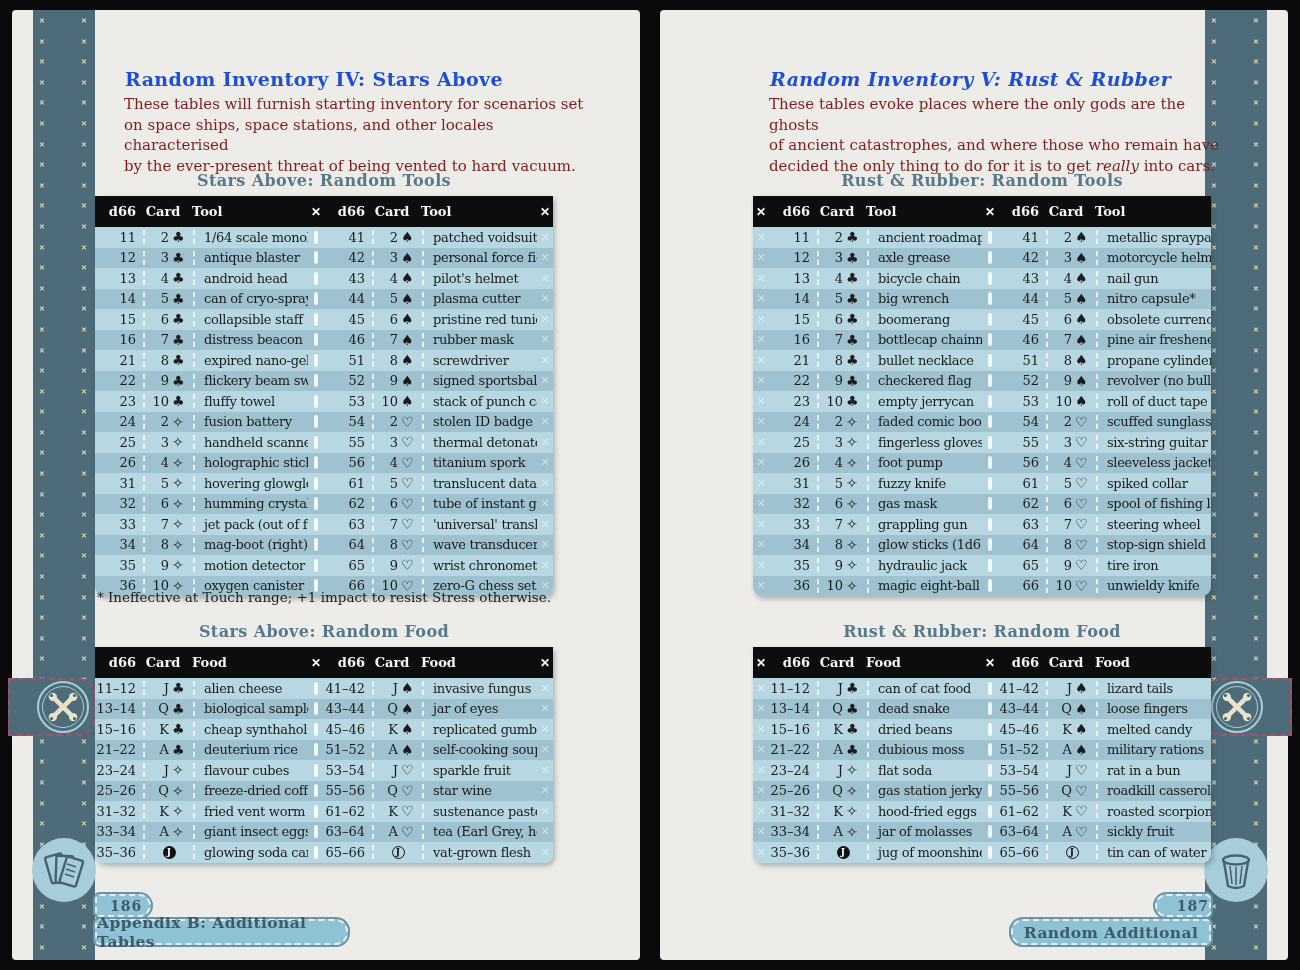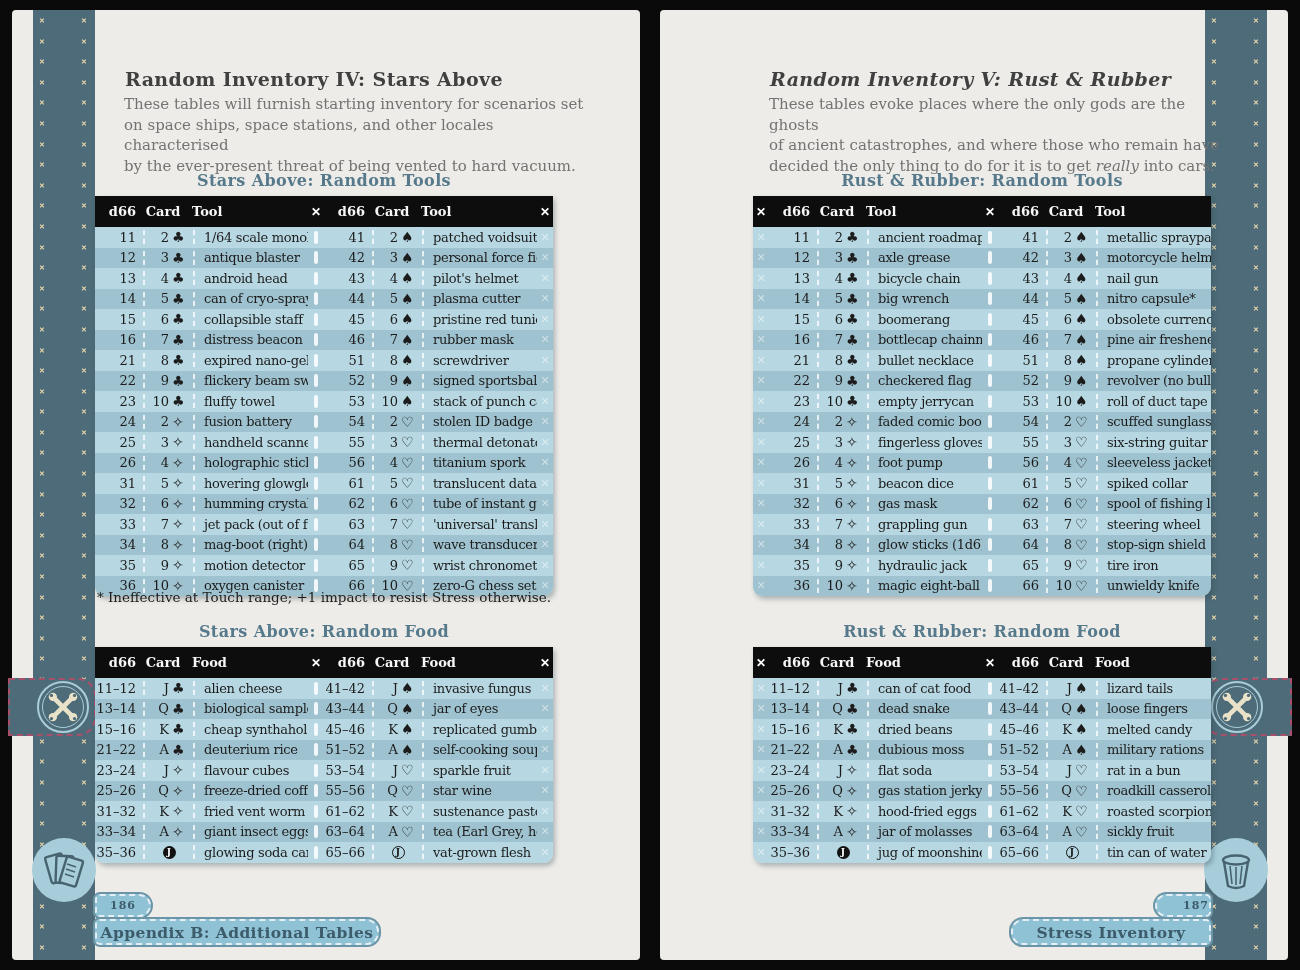--- a/index.html
+++ b/index.html
@@ -29,25 +29,25 @@
   .page.right .badge-circle{left:551px;}
   .badge-circle::after{content:"";position:absolute;inset:3px;border:1.5px solid #a9ced9;border-radius:50%;}
   .badge-circle svg{position:absolute;inset:0;z-index:2;}
 
   
   .stamp{position:absolute;top:826px;width:68px;height:68px;}
   .page.left .stamp{left:18px;}
   .page.right .stamp{left:542px;}
 
   
-  .title{position:absolute;top:58px;margin:0;font-size:19px;font-weight:bold;color:#404040;
+  .title{position:absolute;top:58px;margin:0;font-size:19px;font-weight:bold;color:#1d4ed8;
          letter-spacing:0.4px;white-space:nowrap;}
   .page.left .title{left:113px;}
   .page.right .title{left:110px;font-style:italic;}
-  .intro{position:absolute;top:84px;margin:0;width:460px;font-size:15px;line-height:20.6px;color:#737373;}
+  .intro{position:absolute;top:84px;margin:0;width:460px;font-size:15px;line-height:20.6px;color:#7f1d1d;}
   .page.left .intro{left:112px;}
   .page.right .intro{left:109px;}
   .intro .it{font-style:italic;text-align:right;}
 
   .sect{position:absolute;margin:0;width:458px;text-align:center;font-size:16px;font-weight:bold;
         color:#567a8c;letter-spacing:0.4px;white-space:nowrap;}
   .sect.tools-head{top:161px;}
   .sect.food-head{top:612px;}
   .footnote{position:absolute;top:579px;margin:0;width:458px;text-align:center;font-size:13.5px;color:#1c1c1c;}
   .page.left .sect,.page.left .footnote,.page.left .rtable{left:83px;}
@@ -77,26 +77,26 @@
   .headx{width:16px;text-align:center;font-size:12px;color:#fff;}
   .faintx{width:16px;text-align:center;font-size:11px;color:rgba(255,255,255,0.5);}
   .gsep{width:16px;display:flex;justify-content:center;}
   .gsep::after{content:"";width:4px;height:13px;background:rgba(255,255,255,0.85);border-radius:2px;}
   .vsep{width:0;height:14px;border-left:2px dashed rgba(255,255,255,0.75);margin:0 2px;}
 
   
   .pagenum-tab,.footer-tab{position:absolute;display:flex;align-items:center;background:#8fc2d5;
       border:2px dashed #e2eff4;box-shadow:0 0 0 2px #6b95a6;box-sizing:border-box;
       color:#3d5c6b;font-weight:bold;}
-  .pagenum-tab{top:884px;height:23px;width:56px;font-size:11px;letter-spacing:1px;}
+  .pagenum-tab{top:884px;height:23px;width:56px;font-size:14px;letter-spacing:1px;}
   .page.left .pagenum-tab{left:83px;border-radius:5px 12px 12px 5px;padding-left:13px;}
   .page.right .pagenum-tab{left:495px;border-radius:12px 5px 5px 12px;justify-content:flex-end;}
   .footer-tab{top:909px;height:26px;justify-content:center;font-size:15.5px;letter-spacing:0.4px;
       border-radius:5px 12px 12px 5px;}
-  .page.left .footer-tab{left:83px;width:284px;}
+  .page.left .footer-tab{left:83px;width:253px;}
   .page.right .footer-tab{left:351px;width:200px;border-radius:12px 5px 5px 12px;}
 </style>
 </head>
 <body>
 
 <div class="spread">
 
   <section class="page left">
     <div class="band">
       <div class="stitch-col a">✕
@@ -1364,21 +1364,21 @@
         <div class="trow alt">
           <span class="faintx">✕</span>
           <div class="grp">
             <span class="c-d66">31</span>
             <i class="vsep"></i>
             <span class="c-card">
               <span class="cv">5</span>
               <span class="suit s-diamond">✧</span>
             </span>
             <i class="vsep"></i>
-            <span class="c-item">beacon dice</span>
+            <span class="c-item">fuzzy knife</span>
           </div>
           <span class="gsep"></span>
           <div class="grp">
             <span class="c-d66">61</span>
             <i class="vsep"></i>
             <span class="c-card">
               <span class="cv">5</span>
               <span class="suit s-heart">♡</span>
             </span>
             <i class="vsep"></i>
@@ -1736,16 +1736,16 @@
             <i class="vsep"></i>
             <span class="c-item">tin can of water</span>
           </div>
         </div>
       </div>
 
     <div class="pagenum-tab">
       <span>187</span>
     </div>
     <div class="footer-tab">
-      <span>Stress Inventory</span>
+      <span>Random Additional</span>
     </div>
   </section>
 </div>
 
 </body></html>

